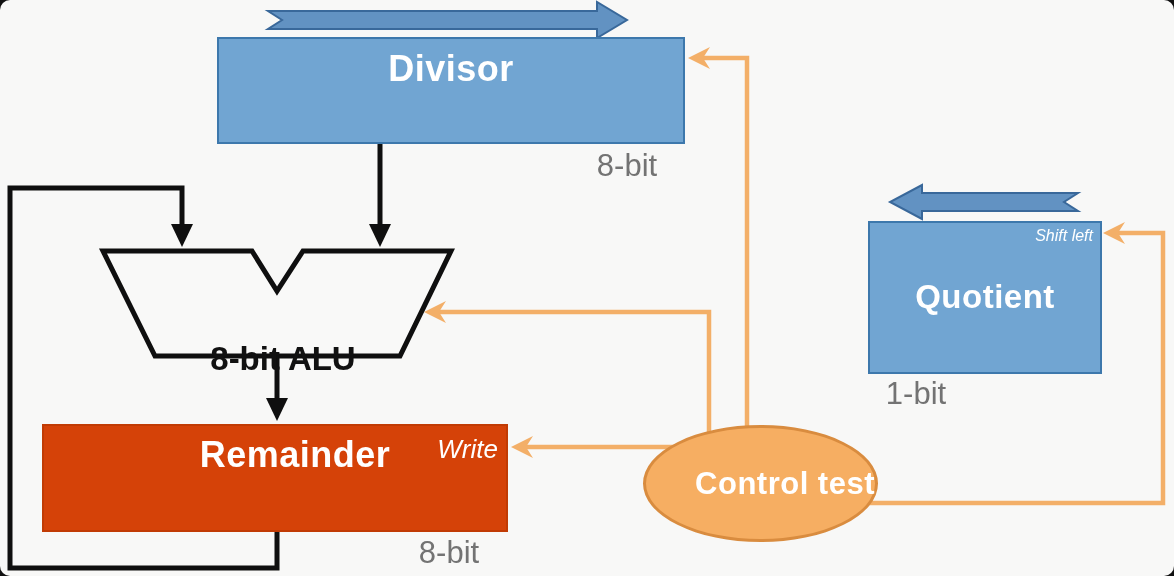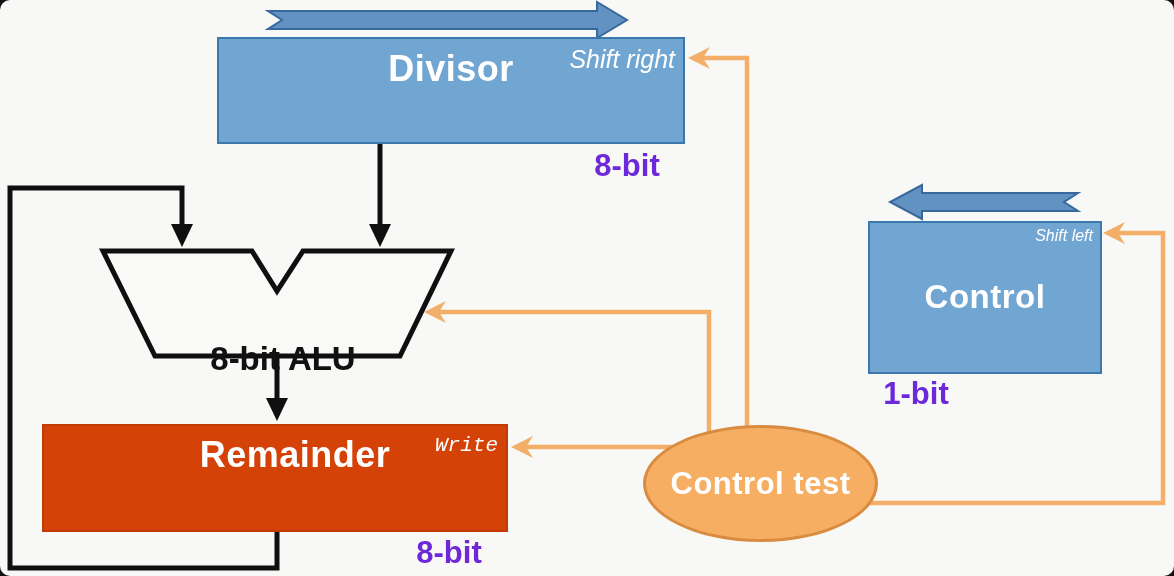--- a/index.html
+++ b/index.html
@@ -22,32 +22,32 @@
     background:#D54208;border:2px solid #C13B04;
   }
   .box-title{
     position:absolute;left:0;right:0;text-align:center;
     color:#FFFFFF;font-weight:bold;letter-spacing:.5px;
   }
   .signal-label{
     position:absolute;color:#FFFFFF;font-style:italic;
   }
   .bit-label{
-    position:absolute;z-index:2;color:#6d28d9;font-size:31px;
-    transform:translate(-50%,-50%);white-space:nowrap;font-weight:bold;
+    position:absolute;z-index:2;color:#737373;font-size:31px;
+    transform:translate(-50%,-50%);white-space:nowrap;
   }
   .alu-label{
     position:absolute;z-index:2;color:#111;font-weight:bold;font-size:33px;
     transform:translate(-50%,-50%);white-space:nowrap;margin-top:36px;
   }
   .control-ellipse{
     position:absolute;z-index:2;box-sizing:border-box;
     left:643px;top:425px;width:235px;height:117px;
     background:#F6AE62;border:3px solid #D98C3F;border-radius:50%;
-    display:flex;align-items:center;justify-content:center;
+    display:flex;align-items:center;justify-content:flex-end;
     color:#fff;font-weight:bold;font-size:31px;letter-spacing:.5px;
   }
 </style>
 </head>
 <body>
 
 <div class="page">
 
   <svg class="wires" width="1174" height="576" viewBox="0 0 1174 576">
 
@@ -82,34 +82,33 @@
     </g>
 
     <polygon points="268,11 597,11 597,2 627,20 597,38 597,29 268,29 282,20" fill="#6292C2" stroke="#39689A" stroke-width="2"></polygon>
     <polygon points="922,193 922,185 890,202 922,219 922,211 1078,211 1064,202 1078,193" fill="#6292C2" stroke="#39689A" stroke-width="2"></polygon>
 
     <polygon points="103,251 252,251 277,291 303,251 451,251 400,356 155,356" fill="#F9F9F8" stroke="#0F0F0F" stroke-width="5" stroke-linejoin="miter"></polygon>
   </svg>
 
   <div class="reg reg-blue" style="left:217px;top:37px;width:468px;height:107px;">
     <span class="box-title" style="top:9px;font-size:36px;">Divisor</span>
-    <span class="signal-label" style="right:8px;top:6px;font-size:25px;">Shift right</span>
   </div>
   <div class="bit-label" style="left:627px;top:166px;">8-bit</div>
 
   <div class="alu-label" style="left:283px;top:323px;">8-bit ALU</div>
 
   <div class="reg reg-red" style="left:42px;top:424px;width:466px;height:108px;">
     <span class="box-title" style="top:8px;font-size:36px;padding-left:40px;">Remainder</span>
-    <span class="signal-label" style="right:8px;top:8px;font-size:21px;font-family:Liberation Mono, monospace;">Write</span>
+    <span class="signal-label" style="right:8px;top:8px;font-size:26px;">Write</span>
   </div>
   <div class="bit-label" style="left:449px;top:553px;">8-bit</div>
 
   <div class="reg reg-blue" style="left:868px;top:221px;width:234px;height:153px;">
-    <span class="box-title" style="top:55px;font-size:33px;">Control</span>
+    <span class="box-title" style="top:55px;font-size:33px;">Quotient</span>
     <span class="signal-label" style="right:7px;top:4px;font-size:16px;">Shift left</span>
   </div>
   <div class="bit-label" style="left:916px;top:394px;">1-bit</div>
 
   <div class="control-ellipse">
     <span>Control test</span>
   </div>
 
 </div>
 

